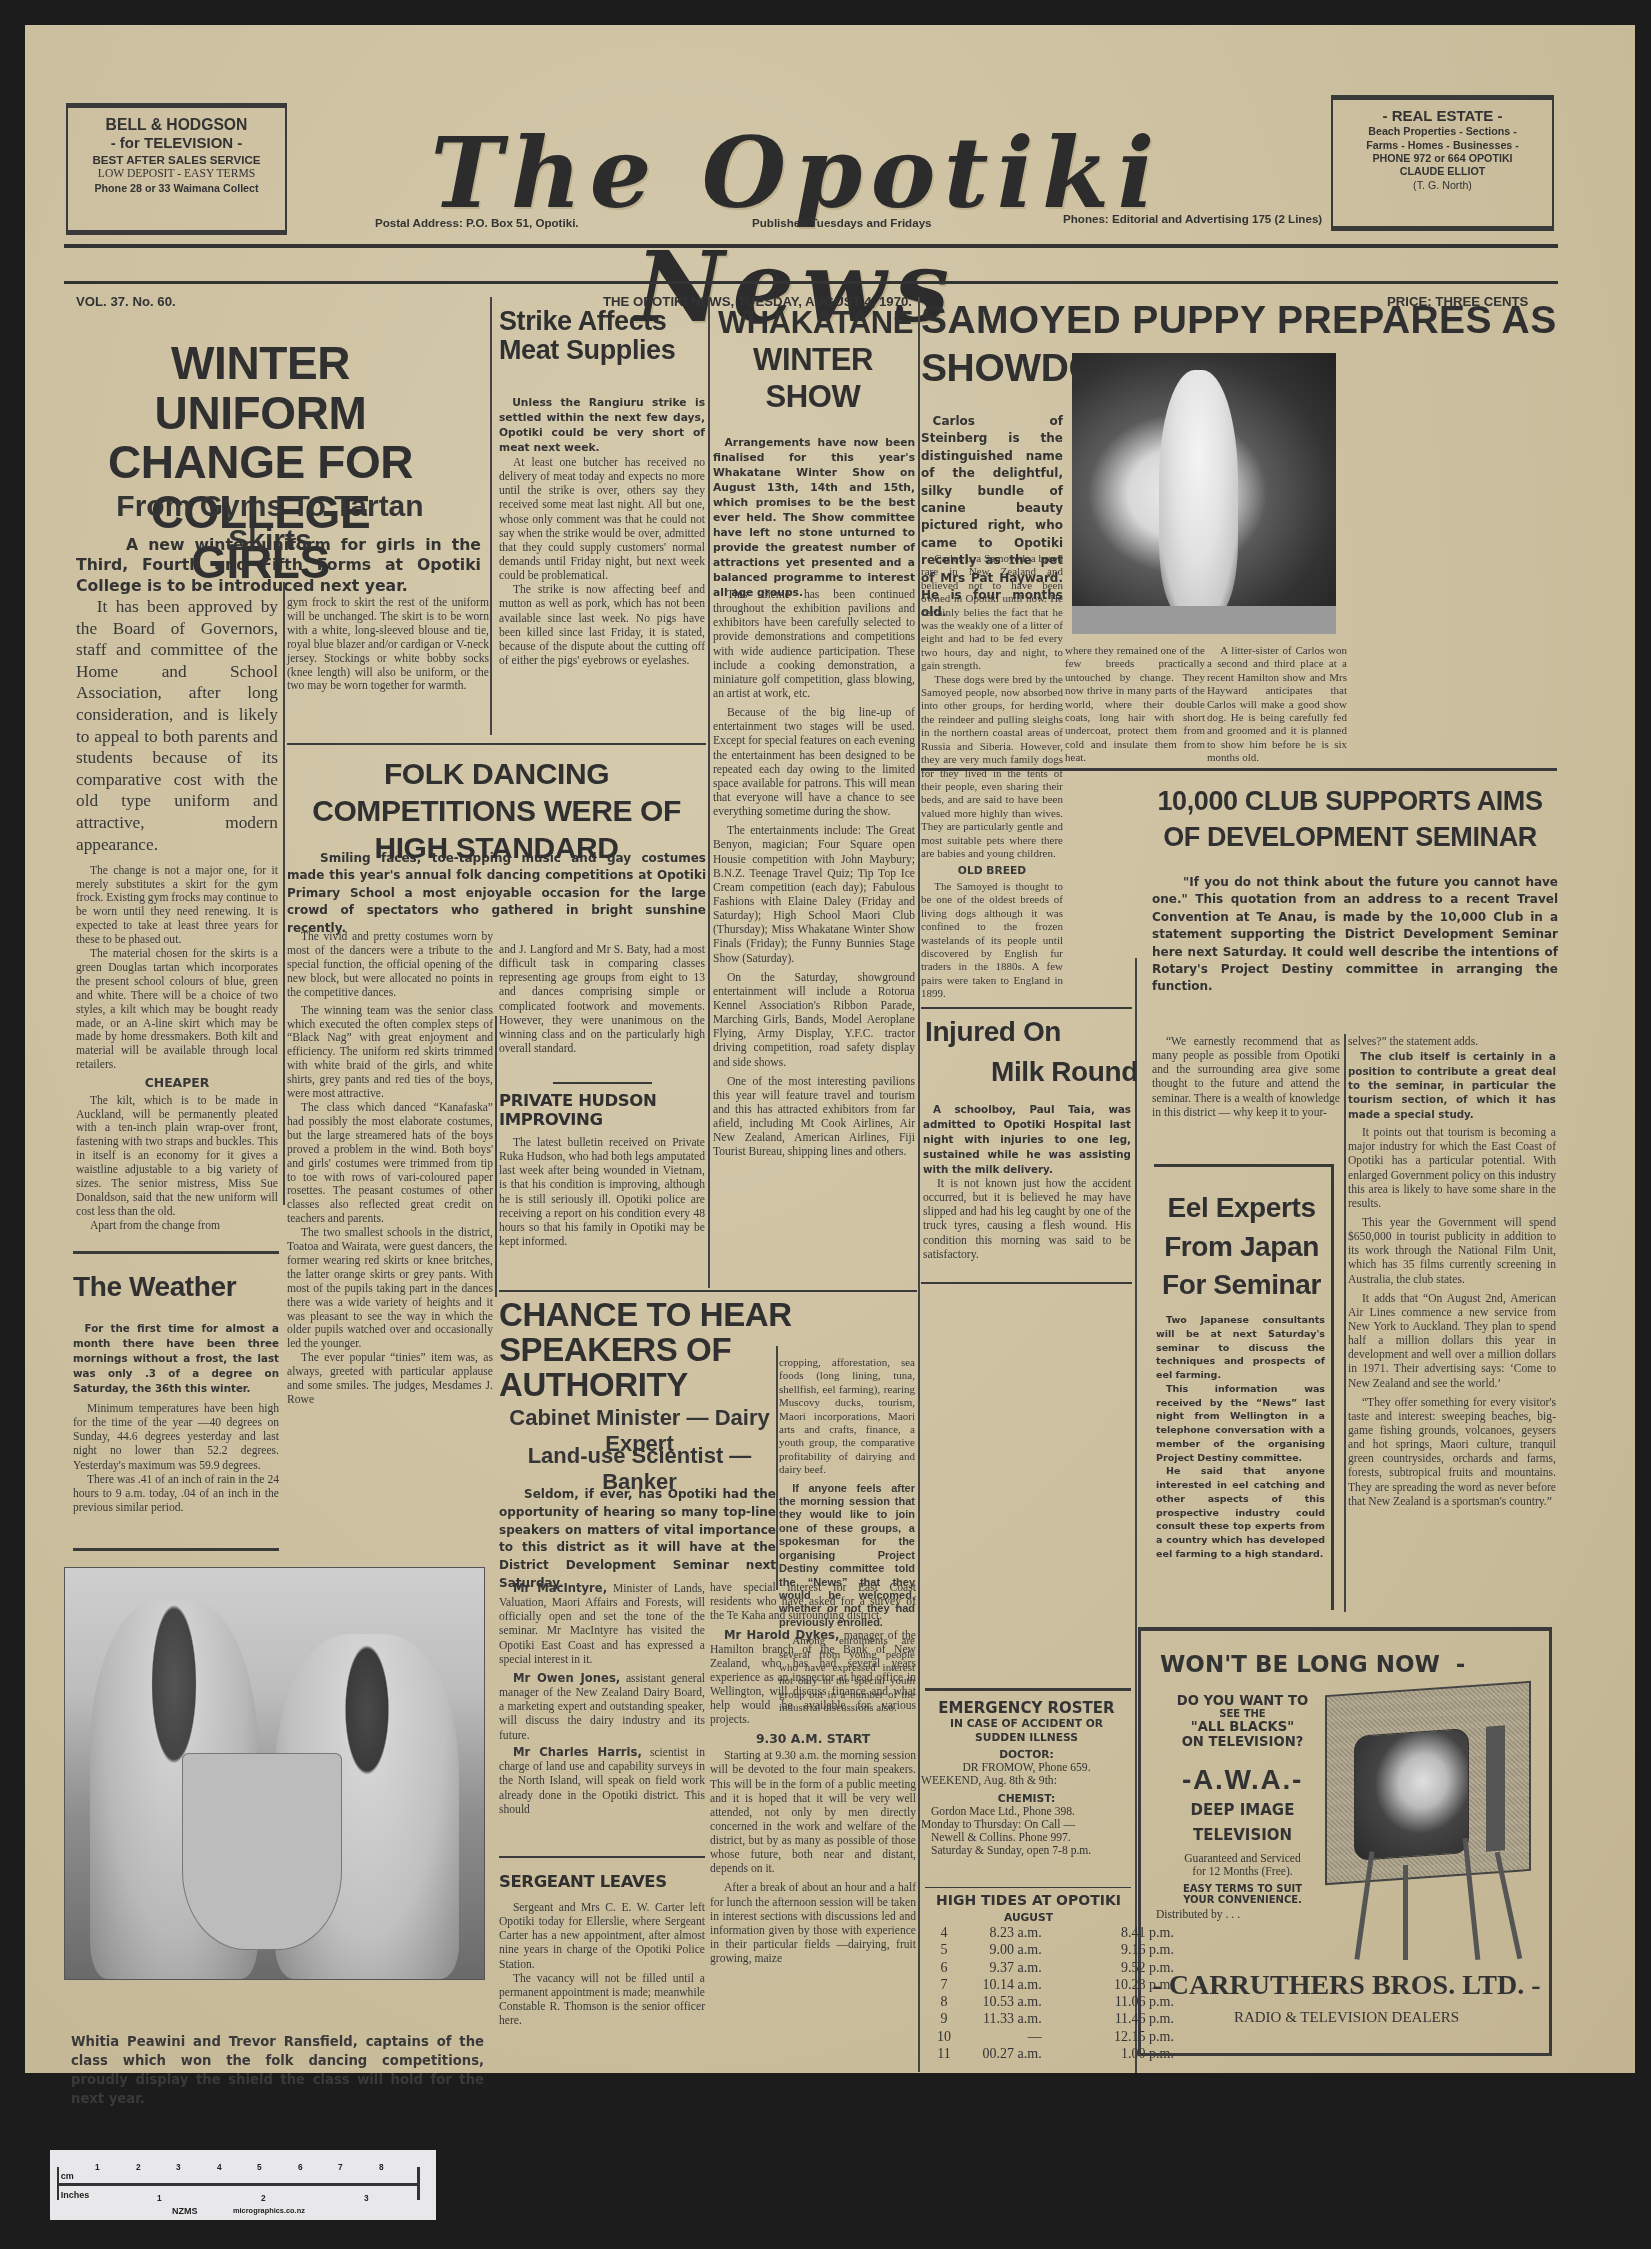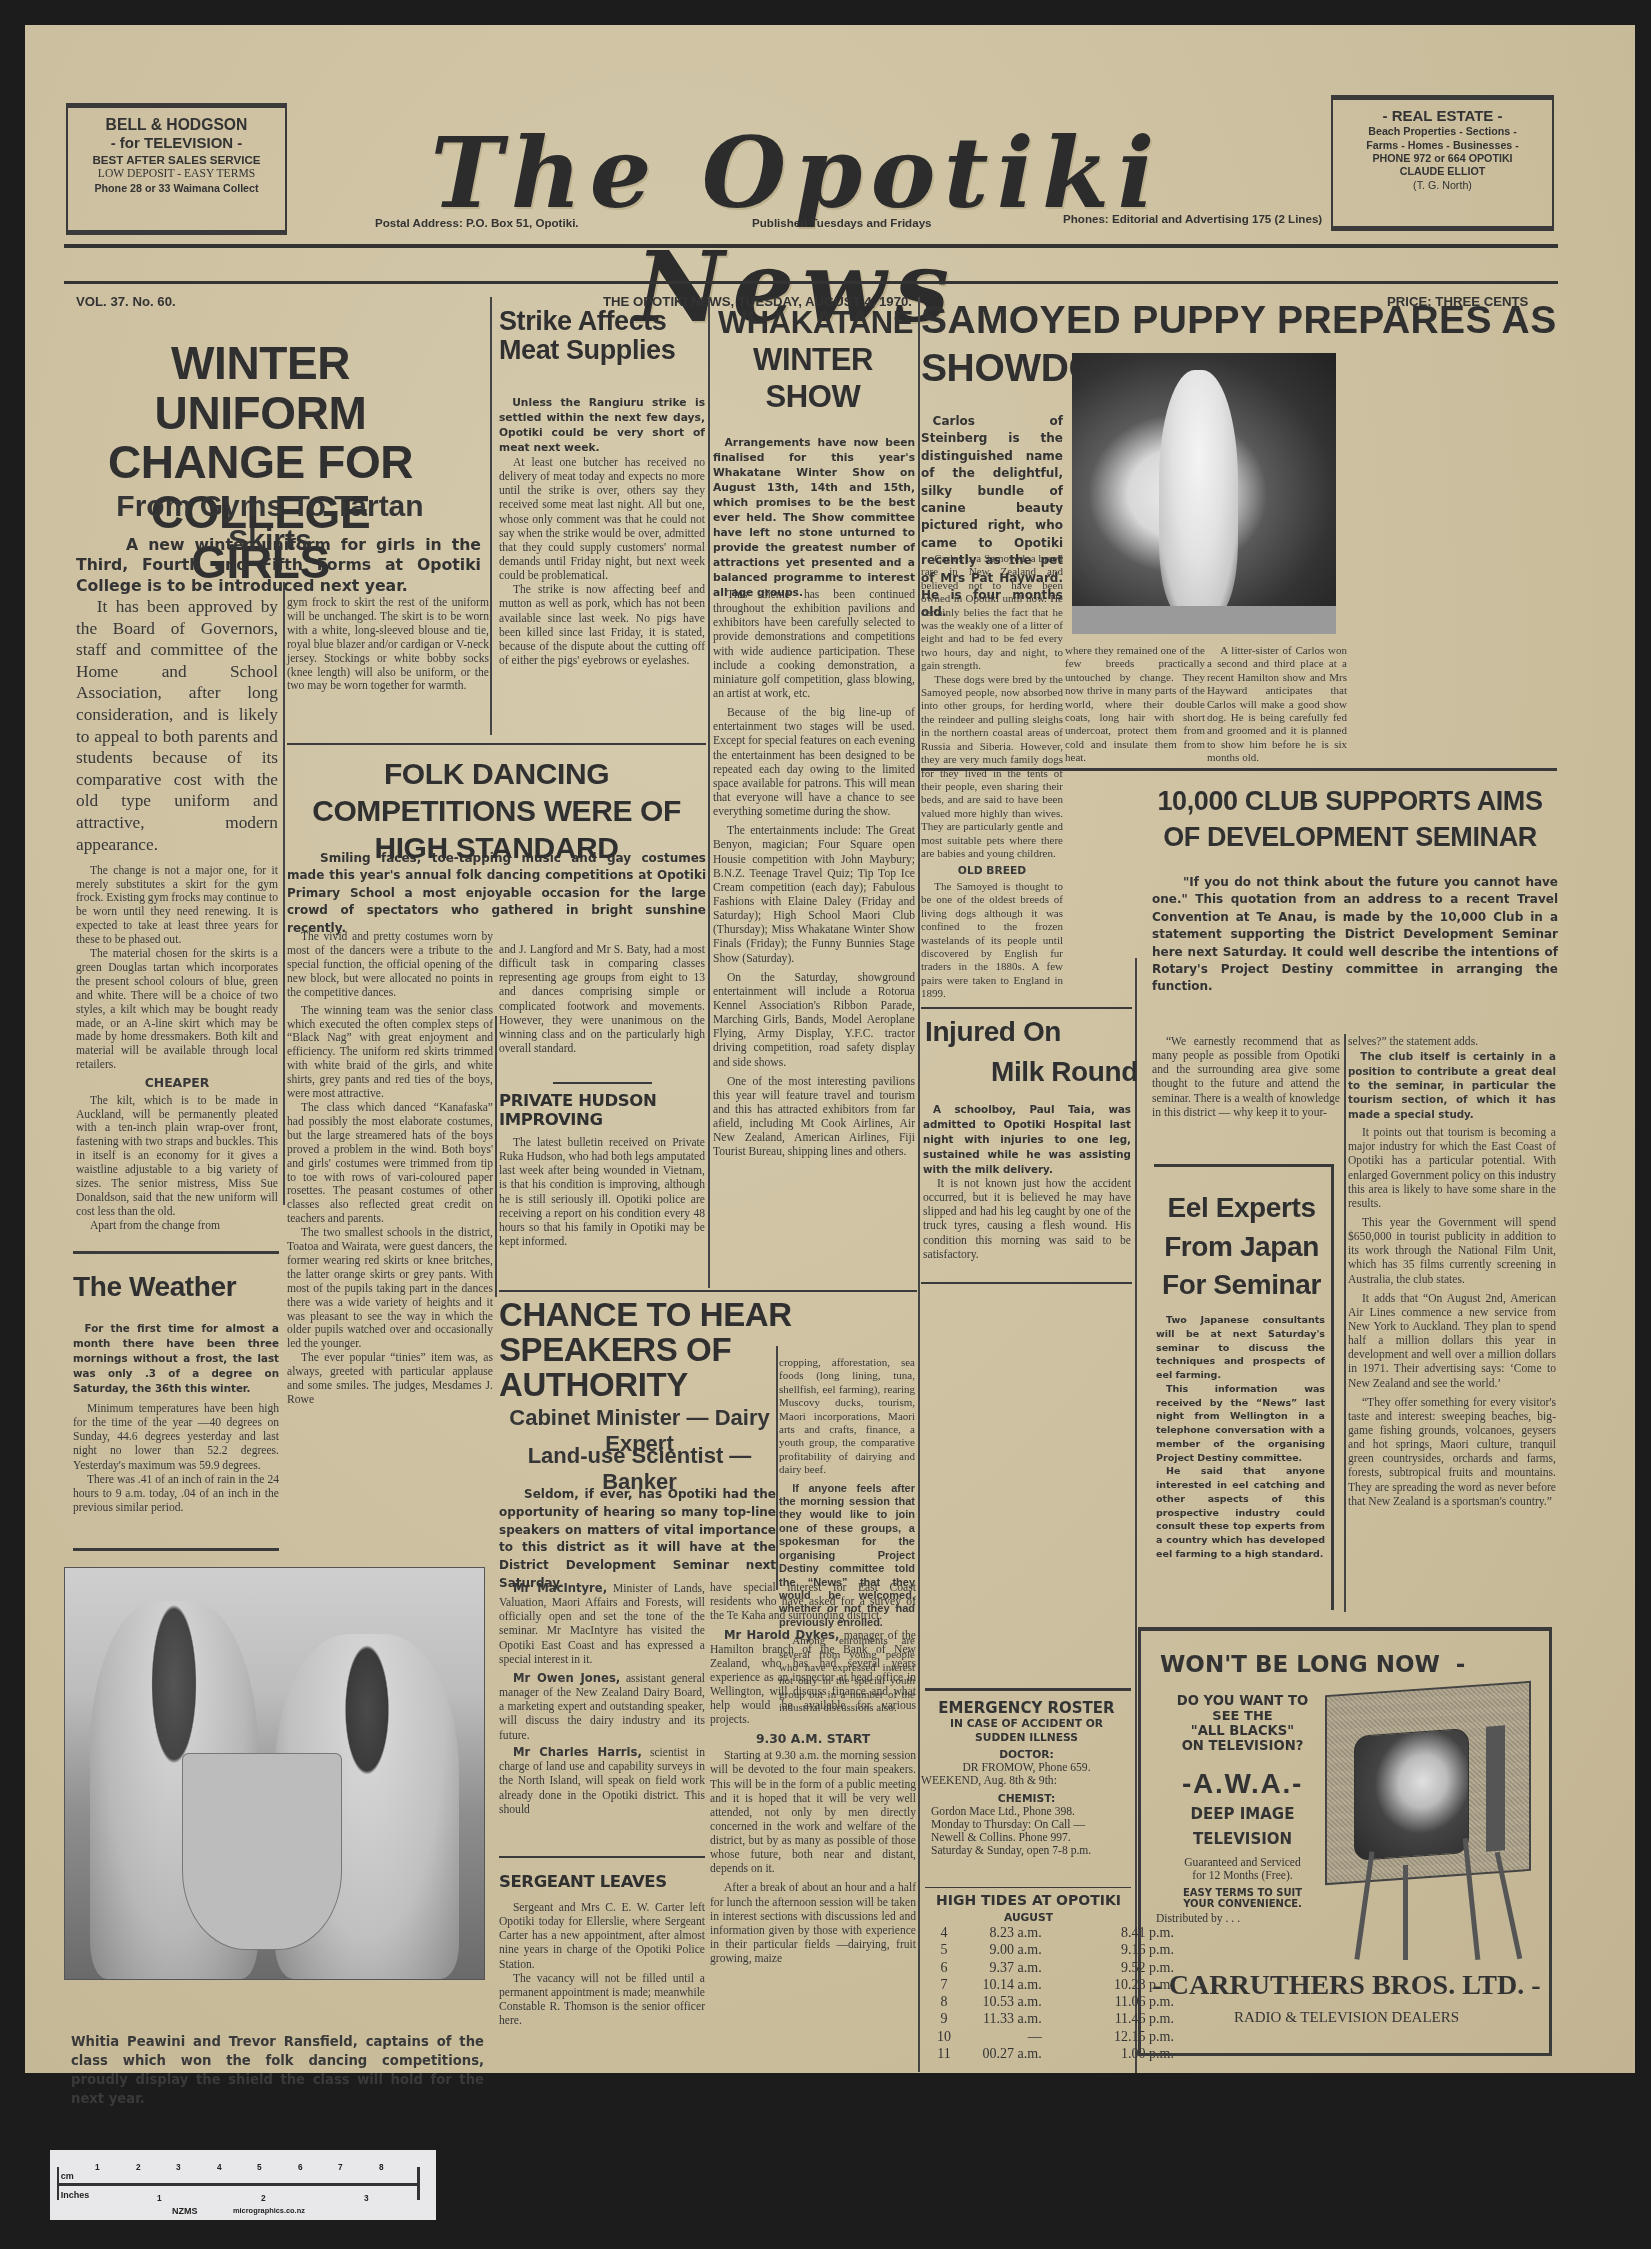--- a/index.html
+++ b/index.html
@@ -249,21 +249,21 @@
 
 <div class="hrule" style="left:925px;top:1688px;width:206px;"></div>
 <div class="abs" style="left:921px;top:1699px;width:211px;text-align:center;font-family:'DejaVu Sans',sans-serif;color:#333;">
   <div style="font-weight:bold;font-size:15px;">EMERGENCY ROSTER</div>
   <div style="font-weight:bold;font-size:10.7px;line-height:1.3;padding:0 15px;">IN CASE OF ACCIDENT OR SUDDEN ILLNESS</div>
   <div style="font-weight:bold;font-size:10.7px;margin-top:3.3px;">DOCTOR:</div>
   <div style="font-family:'Liberation Serif',serif;font-size:11.6px;">DR FROMOW, Phone 659.</div>
   <div style="font-family:'Liberation Serif',serif;font-size:11.6px;text-align:left;">WEEKEND, Aug. 8th &amp; 9th:</div>
   <div style="font-weight:bold;font-size:10.7px;margin-top:5px;">CHEMIST:</div>
   <div style="font-family:'Liberation Serif',serif;font-size:11.6px;text-align:left;padding-left:10px;">Gordon Mace Ltd., Phone 398.</div>
-  <div style="font-family:'Liberation Serif',serif;font-size:11.6px;text-align:left;padding-left:10px;">Monday to Thursday: On Call —</div>
+  <div style="font-family:'Liberation Serif',serif;font-size:11.6px;text-align:left;">Monday to Thursday: On Call —</div>
   <div style="font-family:'Liberation Serif',serif;font-size:11.6px;text-align:left;padding-left:10px;">Newell &amp; Collins. Phone 997.</div>
   <div style="font-family:'Liberation Serif',serif;font-size:11.6px;text-align:left;padding-left:10px;">Saturday &amp; Sunday, open 7-8 p.m.</div>
 </div>
 <div class="hrule" style="left:925px;top:1887px;width:206px;height:0.8px;"></div>
 
 <div class="abs" style="left:923px;top:1892px;width:211px;text-align:center;font-family:'DejaVu Sans',sans-serif;font-weight:bold;font-size:14px;color:#333;">HIGH TIDES AT OPOTIKI</div>
 <div class="abs" style="left:923px;top:1911px;width:211px;text-align:center;font-family:'DejaVu Sans',sans-serif;font-weight:bold;font-size:10.7px;color:#333;">AUGUST</div>
 <div class="tides" style="left:929px;top:1925px;">
   <div class="row">
       <span class="d">4</span>
@@ -304,21 +304,21 @@
       <span class="d">11</span>
       <span class="am">00.27 a.m.</span>
       <span class="pm">1.00 p.m.</span>
     </div>
 </div>
 
 <div class="box" style="left:1138px;top:1627px;width:414px;height:429px;border-top-width:4.1px;"></div>
 <div class="abs" style="left:1160px;top:1651px;font-family:'DejaVu Sans',sans-serif;font-weight:bold;font-size:23px;color:#333;white-space:pre;">WON'T BE LONG NOW  -</div>
 <div class="abs" style="left:1156px;top:1693px;width:173px;text-align:center;font-family:'DejaVu Sans',sans-serif;font-weight:bold;color:#333;">
   <div style="font-size:13.2px;">DO YOU WANT TO</div>
-  <div style="font-size:13px;">SEE THE</div>
+  <div style="font-size:10px;">SEE THE</div>
   <div style="font-size:13.2px;">"ALL BLACKS"</div>
   <div style="font-size:13.2px;">ON TELEVISION?</div>
   <div style="font-family:'Liberation Sans',sans-serif;font-size:28px;margin-top:15px;letter-spacing:1.7px;">-A.W.A.-</div>
   <div style="font-size:15px;margin-top:5px;">DEEP IMAGE</div>
   <div style="font-size:15px;margin-top:6.6px;">TELEVISION</div>
   <div style="font-family:'Liberation Serif',serif;font-weight:normal;font-size:11.6px;margin-top:8.3px;">Guaranteed and Serviced</div>
   <div style="font-family:'Liberation Serif',serif;font-weight:normal;font-size:11.6px;">for 12 Months (Free).</div>
   <div style="font-size:10px;margin-top:5px;">EASY TERMS TO SUIT</div>
   <div style="font-size:10px;">YOUR CONVENIENCE.</div>
   <div style="font-family:'Liberation Serif',serif;font-weight:normal;font-size:11.6px;text-align:left;margin-top:3.3px;">Distributed by . . .</div>

